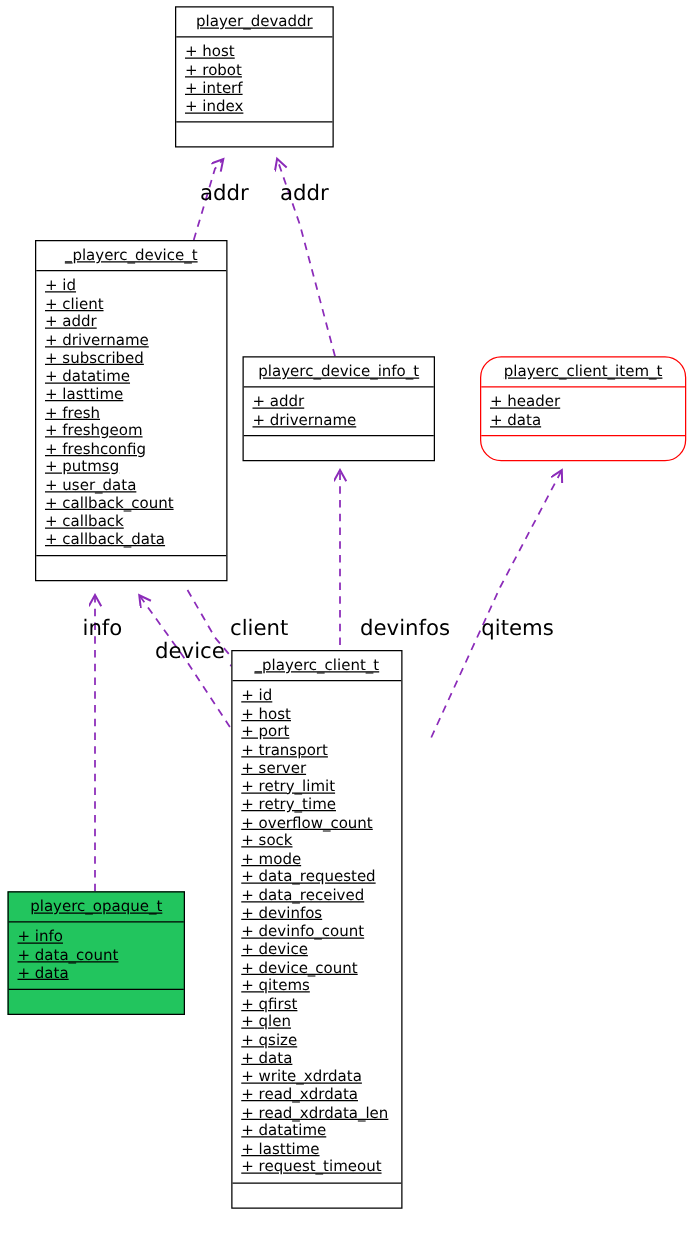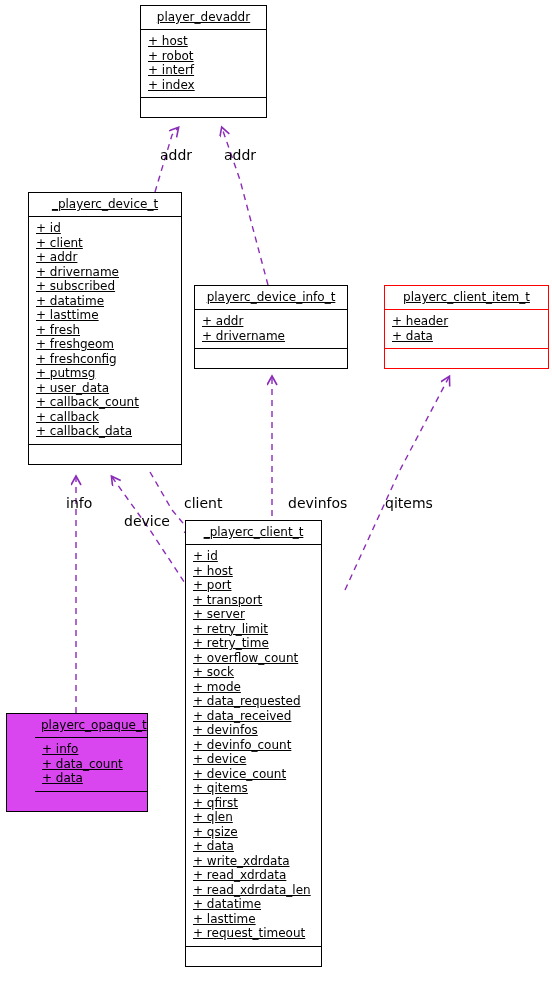--- a/index.html
+++ b/index.html
@@ -35,22 +35,21 @@
     border: 1px solid #000000;
     background: #ffffff;
     font-size: 11.5px;
     line-height: 1.0;
     text-decoration: underline;
   }
   .uml-class.red {
     border-color: #ff0000;
   }
   .uml-class.gray {
-    background: #d946ef;
-    padding-left: 28px;
+    background: #22c55e;
   }
   .uml-title {
     text-align: center;
     padding: 5px 6px 6px 6px;
     font-size: 12px;
     white-space: nowrap;
   }
   .uml-sep {
     border-top: 1px solid #000000;
     height: 0;
@@ -68,21 +67,21 @@
     padding: 0;
     height: 14.5px;
     line-height: 14.5px;
     font-size: 12px;
   }
   .uml-ops {
     height: 19px;
   }
   .edge-label {
     position: absolute;
-    font-size: 14px;
+    font-size: 17px;
     line-height: 12px;
     white-space: nowrap;
     color: #000000;
   }
 </style>
 </head>
 <body>
 
 <div id="diagram">
 
@@ -163,21 +162,21 @@
     <div class="uml-title">playerc_device_info_t</div>
     <div class="uml-sep"></div>
     <div class="uml-attrs">
       <div class="attr">+ addr</div>
       <div class="attr">+ drivername</div>
     </div>
     <div class="uml-sep"></div>
     <div class="uml-ops"></div>
   </div>
 
-  <div class="uml-class red" id="cls-playerc_client_item_t" style="left:384px; top:285px; width:165px;">
+  <div class="uml-class red" id="cls-playerc_client_item_t" style="left:384px; top:285px; width:165px;border-radius:17px;">
     <div class="uml-title">playerc_client_item_t</div>
     <div class="uml-sep"></div>
     <div class="uml-attrs">
       <div class="attr">+ header</div>
       <div class="attr">+ data</div>
     </div>
     <div class="uml-sep"></div>
     <div class="uml-ops"></div>
   </div>
 

